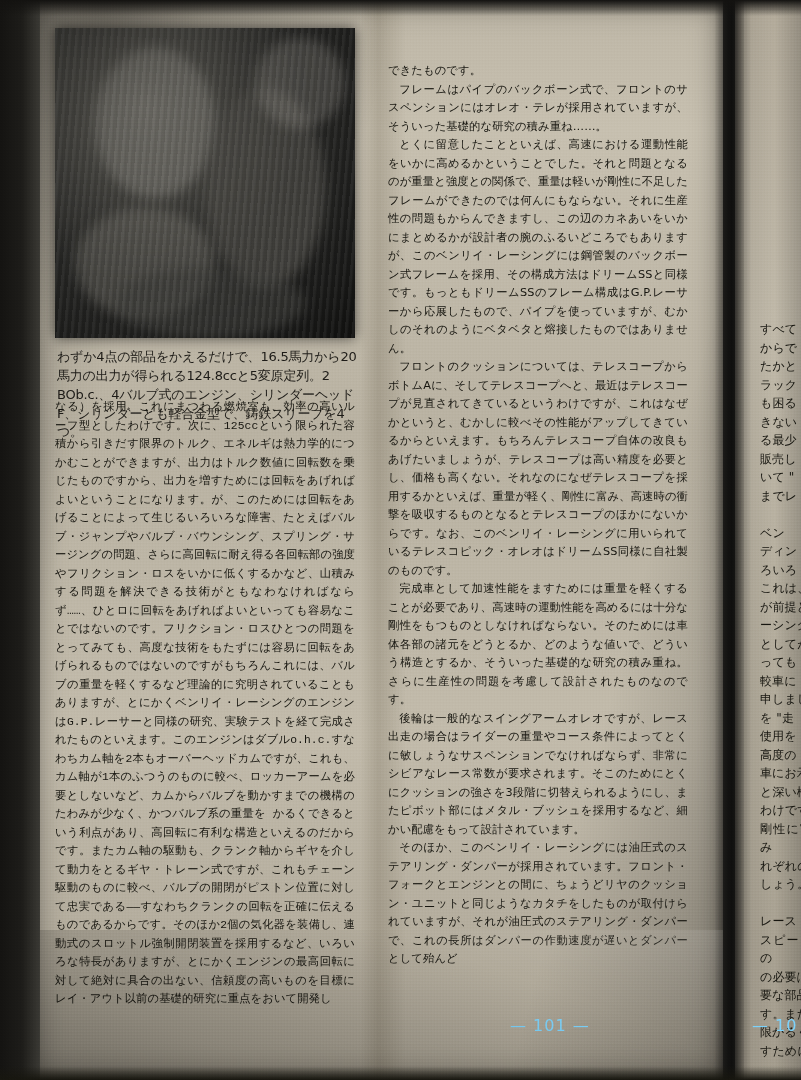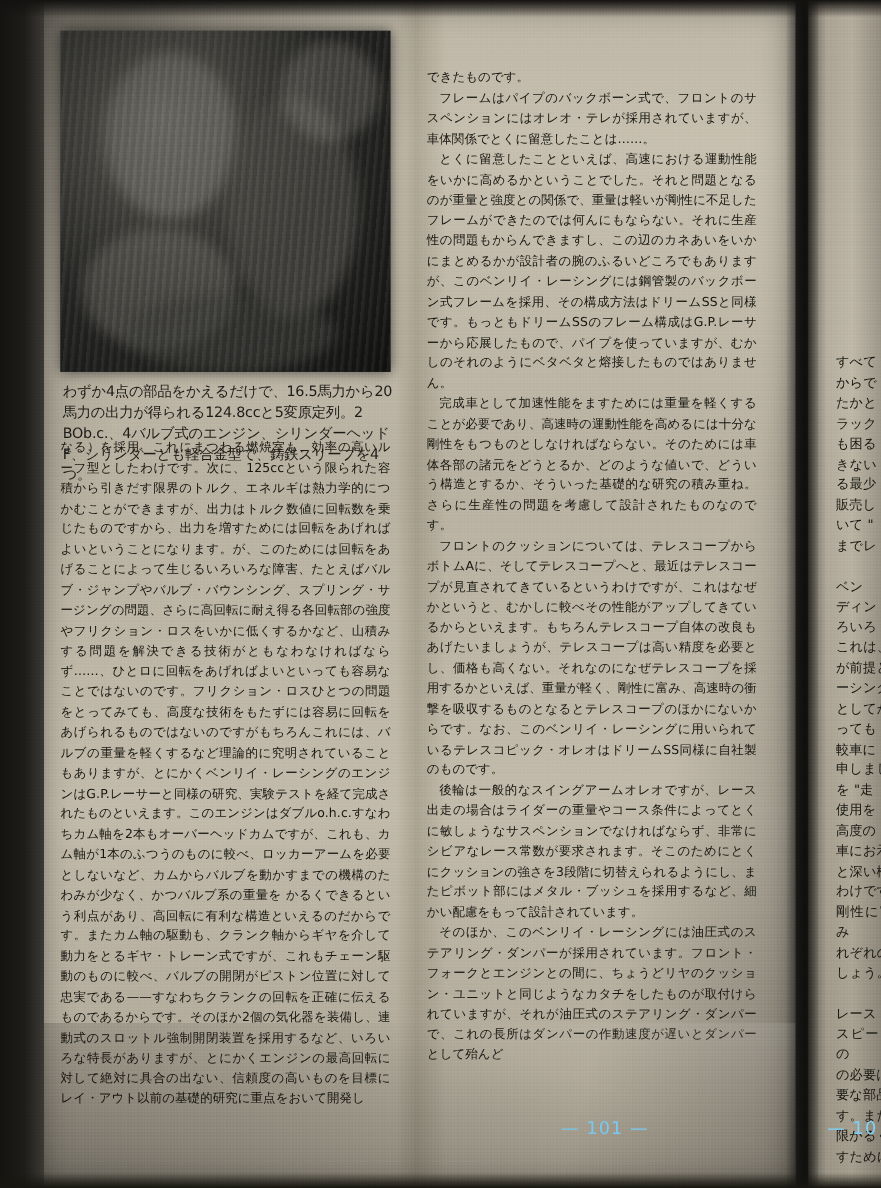--- a/index.html
+++ b/index.html
@@ -112,21 +112,21 @@
   .col {
     position: absolute;
     color: #16150f;
     font-family: "DejaVu Sans", sans-serif;
     font-size: 11.3px;
     line-height: 18.5px;
     letter-spacing: 0.1px;
     text-align: justify;
   }
   .col p { margin: 0 0 0 0; text-indent: 1em; }
-  .col p.noindent { text-indent: 0; }
+  .col p.noindent { text-indent: 0; font-family: Liberation Mono, monospace; }
 
   #col-left {
     left: 55px; top: 398px;
     width: 300px;
     height: 640px;
   }
   #col-mid {
     left: 388px; top: 62px;
     width: 300px;
     height: 960px;
@@ -190,24 +190,24 @@
     <div class="streak"></div>
   </div>
   <div class="photo-caption">わずか4点の部品をかえるだけで、16.5馬力から20馬力の出力が得られる124.8ccと5変原定列。2 BOb.c.、4バルブ式のエンジン、シリンダーヘッドF、シリンダーとも軽合金型で、鋳鉄スリーブを4つ。</div>
 
   <div class="col" id="col-left">
     <p class="noindent">なる）を採用、これにまつわる燃焼室も、効率の高いルーフ型としたわけです。次に、125ccという限られた容積から引きだす限界のトルク、エネルギは熱力学的につかむことができますが、出力はトルク数値に回転数を乗じたものですから、出力を増すためには回転をあげればよいということになります。が、このためには回転をあげることによって生じるいろいろな障害、たとえばバルブ・ジャンプやバルブ・バウンシング、スプリング・サージングの問題、さらに高回転に耐え得る各回転部の強度やフリクション・ロスをいかに低くするかなど、山積みする問題を解決できる技術がともなわなければならず……、ひとロに回転をあげればよいといっても容易なことではないのです。フリクション・ロスひとつの問題をとってみても、高度な技術をもたずには容易に回転をあげられるものではないのですがもちろんこれには、バルブの重量を軽くするなど理論的に究明されていることもありますが、とにかくベンリイ・レーシングのエンジンはG.P.レーサーと同様の研究、実験テストを経て完成されたものといえます。このエンジンはダブルo.h.c.すなわちカム軸を2本もオーバーヘッドカムですが、これも、カム軸が1本のふつうのものに較べ、ロッカーアームを必要としないなど、カムからバルブを動かすまでの機構のたわみが少なく、かつバルブ系の重量を かるくできるという利点があり、高回転に有利な構造といえるのだからです。またカム軸の駆動も、クランク軸からギヤを介して動力をとるギヤ・トレーン式ですが、これもチェーン駆動のものに較べ、バルブの開閉がピストン位置に対して忠実である——すなわちクランクの回転を正確に伝えるものであるからです。そのほか2個の気化器を装備し、連動式のスロットル強制開閉装置を採用するなど、いろいろな特長がありますが、とにかくエンジンの最高回転に対して絶対に具合の出ない、信頼度の高いものを目標に レイ・アウト以前の基礎的研究に重点をおいて開発し</p>
   </div>
 
   <div class="col" id="col-mid">
     <p class="noindent">できたものです。</p>
-    <p class="lead">フレームはパイプのバックボーン式で、フロントのサスペンションにはオレオ・テレが採用されていますが、車体関係でとくに留意したことは……。</p>
+    <p class="lead">フレームはパイプのバックボーン式で、フロントのサスペンションにはオレオ・テレが採用されていますが、そういった基礎的な研究の積み重ね……。</p>
     <p>とくに留意したことといえば、高速における運動性能をいかに高めるかということでした。それと問題となるのが重量と強度との関係で、重量は軽いが剛性に不足したフレームができたのでは何んにもならない。それに生産性の問題もからんできますし、この辺のカネあいをいかにまとめるかが設計者の腕のふるいどころでもありますが、このベンリイ・レーシングには鋼管製のバックボーン式フレームを採用、その構成方法はドリームSSと同様です。もっともドリームSSのフレーム構成はG.P.レーサーから応展したもので、パイプを使っていますが、むかしのそれのようにベタベタと熔接したものではありません。</p>
+    <p>フロントのクッションについては、テレスコープからボトムAに、そしてテレスコープへと、最近はテレスコープが見直されてきているというわけですが、これはなぜかというと、むかしに較べその性能がアップしてきているからといえます。もちろんテレスコープ自体の改良もあげたいましょうが、テレスコープは高い精度を必要とし、価格も高くない。それなのになぜテレスコープを採用するかといえば、重量が軽く、剛性に富み、高速時の衝撃を吸収するものとなるとテレスコープのほかにないからです。なお、このベンリイ・レーシングに用いられているテレスコピック・オレオはドリームSS同様に自社製のものです。</p>
     <p>完成車として加速性能をますためには重量を軽くすることが必要であり、高速時の運動性能を高めるには十分な剛性をもつものとしなければならない。そのためには車体各部の諸元をどうとるか、どのような値いで、どういう構造とするか、そういった基礎的な研究の積み重ね。さらに生産性の問題を考慮して設計されたものなのです。</p>
-    <p>フロントのクッションについては、テレスコープからボトムAに、そしてテレスコープへと、最近はテレスコープが見直されてきているというわけですが、これはなぜかというと、むかしに較べその性能がアップしてきているからといえます。もちろんテレスコープ自体の改良もあげたいましょうが、テレスコープは高い精度を必要とし、価格も高くない。それなのになぜテレスコープを採用するかといえば、重量が軽く、剛性に富み、高速時の衝撃を吸収するものとなるとテレスコープのほかにないからです。なお、このベンリイ・レーシングに用いられているテレスコピック・オレオはドリームSS同様に自社製のものです。</p>
     <p>後輪は一般的なスイングアームオレオですが、レース出走の場合はライダーの重量やコース条件によってとくに敏しょうなサスペンションでなければならず、非常にシビアなレース常数が要求されます。そこのためにとくにクッションの強さを3段階に切替えられるようにし、またピボット部にはメタル・ブッシュを採用するなど、細かい配慮をもって設計されています。</p>
     <p>そのほか、このベンリイ・レーシングには油圧式のステアリング・ダンパーが採用されています。フロント・フォークとエンジンとの間に、ちょうどリヤのクッション・ユニットと同じようなカタチをしたものが取付けられていますが、それが油圧式のステアリング・ダンパーで、これの長所はダンパーの作動速度が遅いとダンパーとして殆んど</p>
   </div>
 
   <div class="col" id="col-right">
       <div>すべて</div>
       <div>からで</div>
       <div>たかと</div>
       <div>ラック</div>
       <div>も困る</div>

